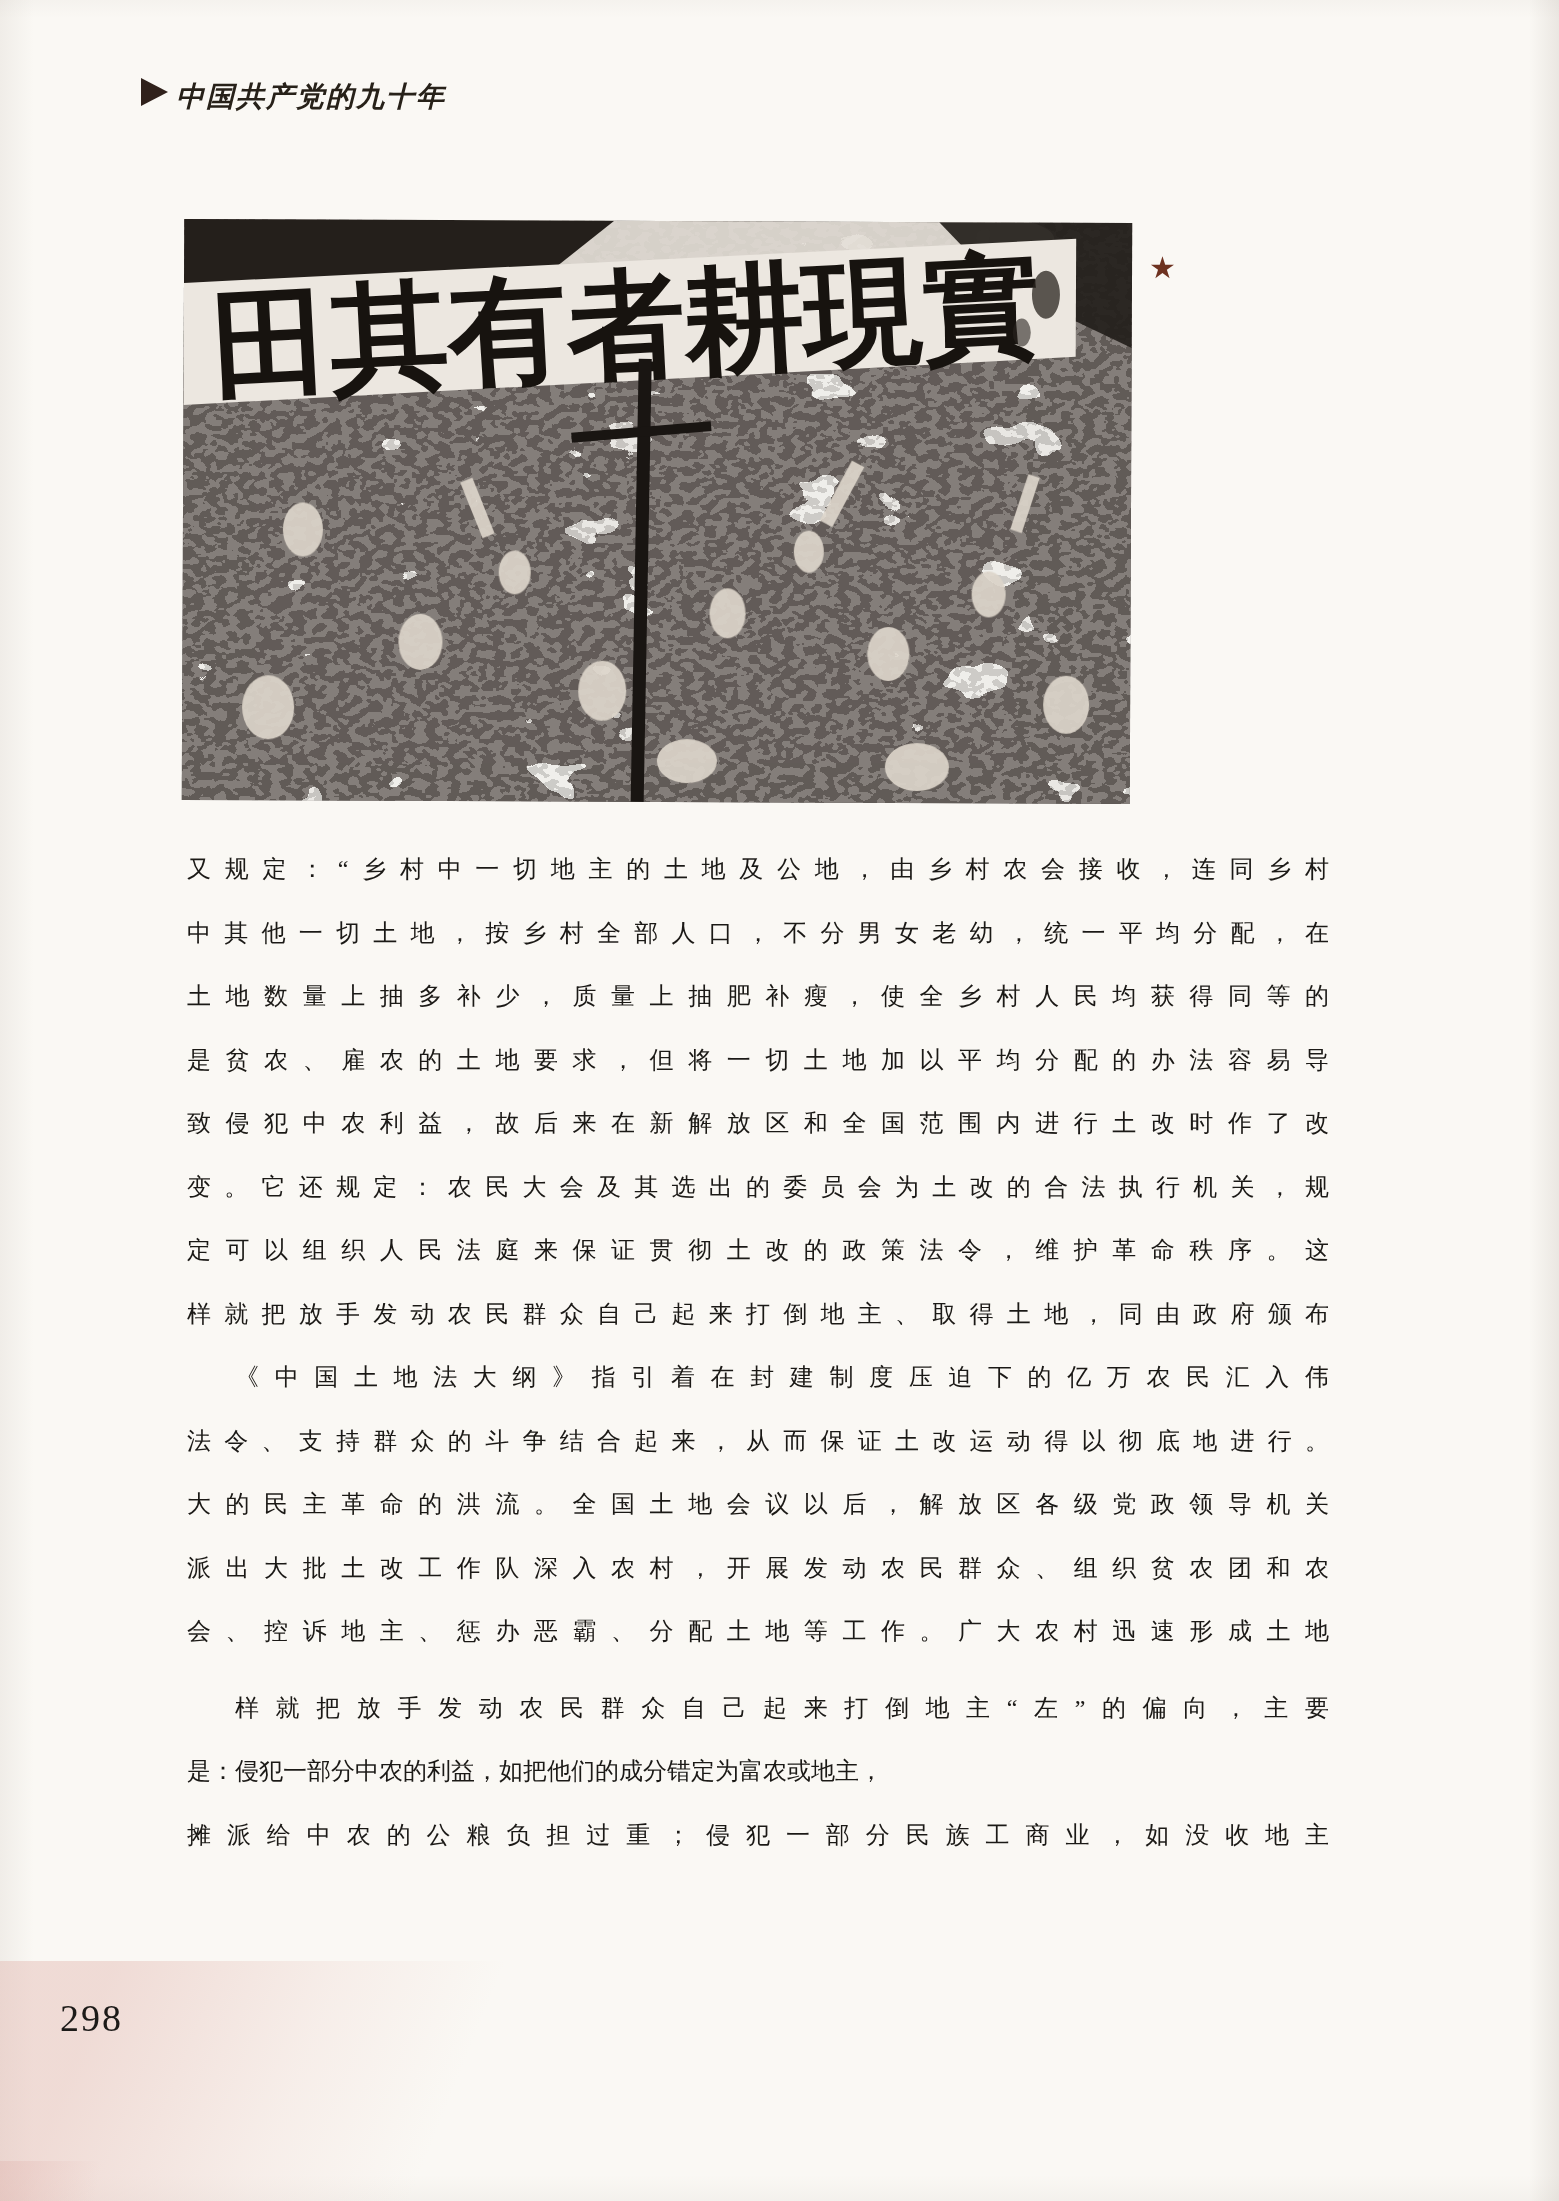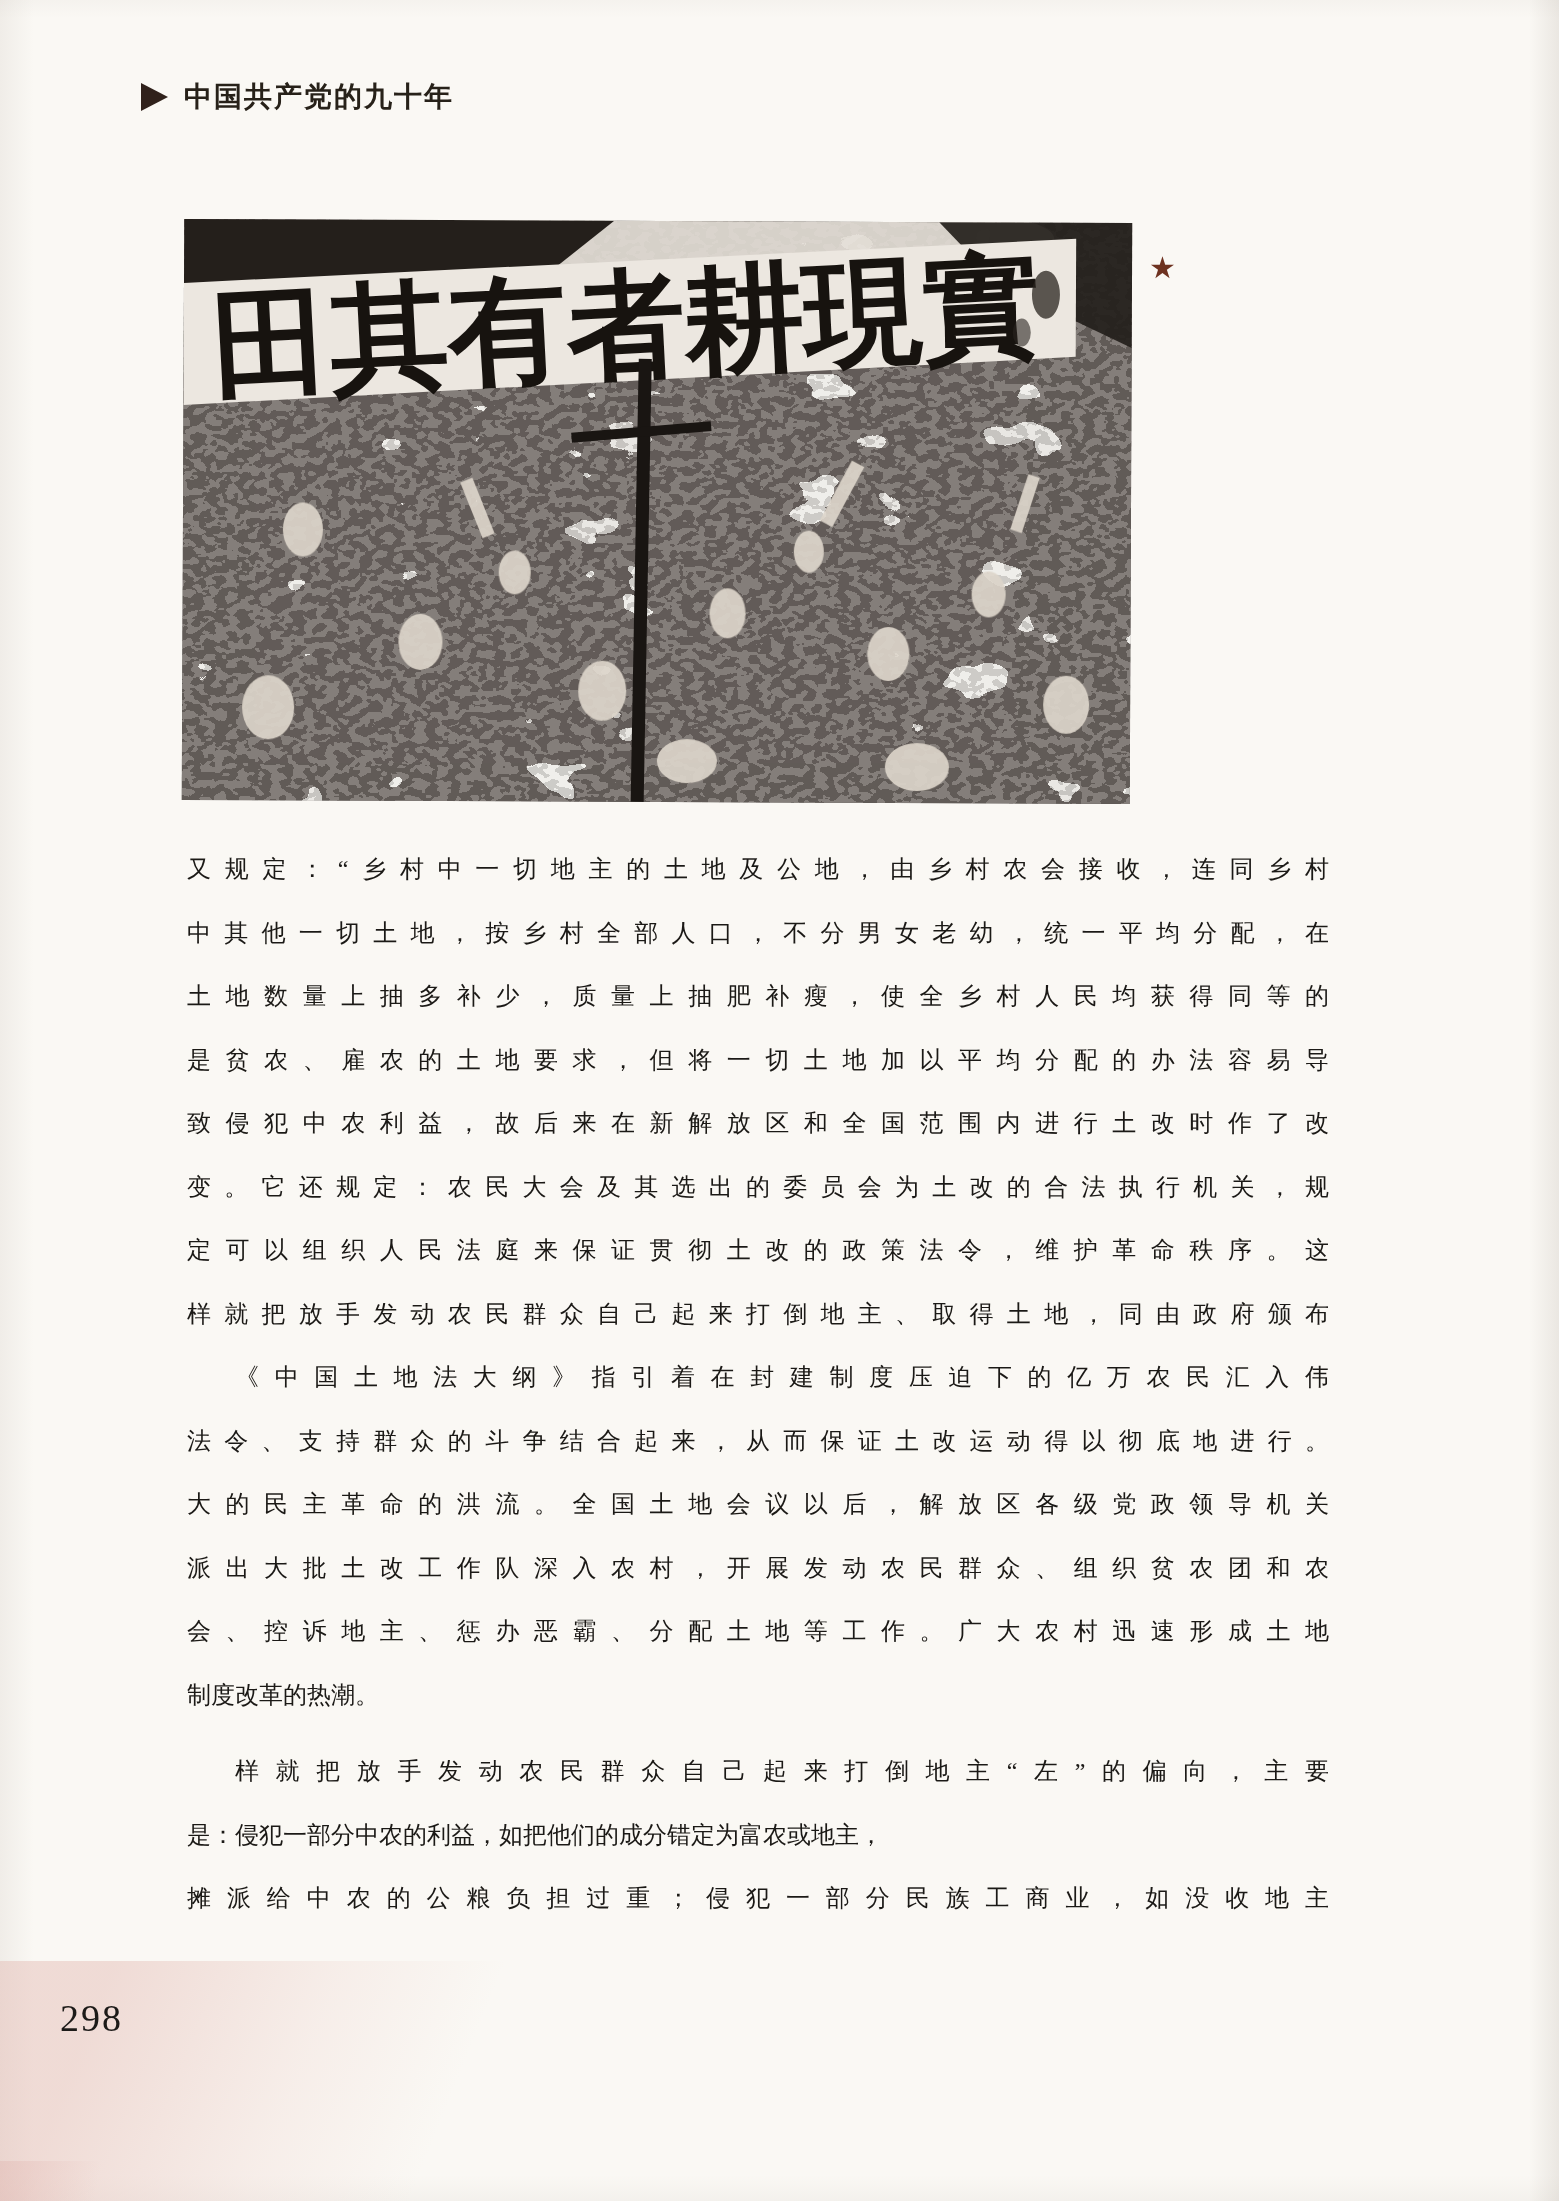--- a/index.html
+++ b/index.html
@@ -26,22 +26,23 @@
     background:linear-gradient(112deg, rgba(229,190,183,0.50) 14%, rgba(238,211,205,0.28) 42%, rgba(255,255,255,0) 62%);
   }
   .pink-corner{
     position:absolute;left:0;bottom:0;width:120px;height:40px;pointer-events:none;
     background:linear-gradient(100deg, rgba(226,184,178,0.45), rgba(255,255,255,0) 80%);
   }
 
   
   .header{
     position:absolute;left:141px;top:78px;
-    display:flex;align-items:center;gap:16px;
+    display:flex;align-items:flex-start;gap:8px;
     font-family:"Liberation Sans","DejaVu Sans",sans-serif;
+    font-style:italic;
   }
   .tri{
     width:0;height:0;
     border-top:14px solid transparent;
     border-bottom:14px solid transparent;
     border-left:27px solid #30211b;
   }
   .header-title{
     font-size:28px;font-weight:700;letter-spacing:2px;color:#272119;
   }
@@ -167,21 +168,20 @@
     <div class="bline">是贫农、雇农的土地要求，但将一切土地加以平均分配的办法容易导</div>
     <div class="bline">致侵犯中农利益，故后来在新解放区和全国范围内进行土改时作了改</div>
     <div class="bline">变。它还规定：农民大会及其选出的委员会为土改的合法执行机关，规</div>
     <div class="bline">定可以组织人民法庭来保证贯彻土改的政策法令，维护革命秩序。这</div>
     <div class="bline">样就把放手发动农民群众自己起来打倒地主、取得土地，同由政府颁布</div>
     <div class="bline ind">《中国土地法大纲》指引着在封建制度压迫下的亿万农民汇入伟</div>
     <div class="bline">法令、支持群众的斗争结合起来，从而保证土改运动得以彻底地进行。</div>
     <div class="bline">大的民主革命的洪流。全国土地会议以后，解放区各级党政领导机关</div>
     <div class="bline">派出大批土改工作队深入农村，开展发动农民群众、组织贫农团和农</div>
     <div class="bline">会、控诉地主、惩办恶霸、分配土地等工作。广大农村迅速形成土地</div>
-    <div class="bline nat">制度改革的热潮。</div>
     <div class="bline ind gap">样就把放手发动农民群众自己起来打倒地主“左”的偏向，主要</div>
     <div class="bline nat">是：侵犯一部分中农的利益，如把他们的成分错定为富农或地主，</div>
     <div class="bline">摊派给中农的公粮负担过重；侵犯一部分民族工商业，如没收地主</div>
   </div>
 
   <div class="page-num">298</div>
 
 </div>
 
 </body></html>

